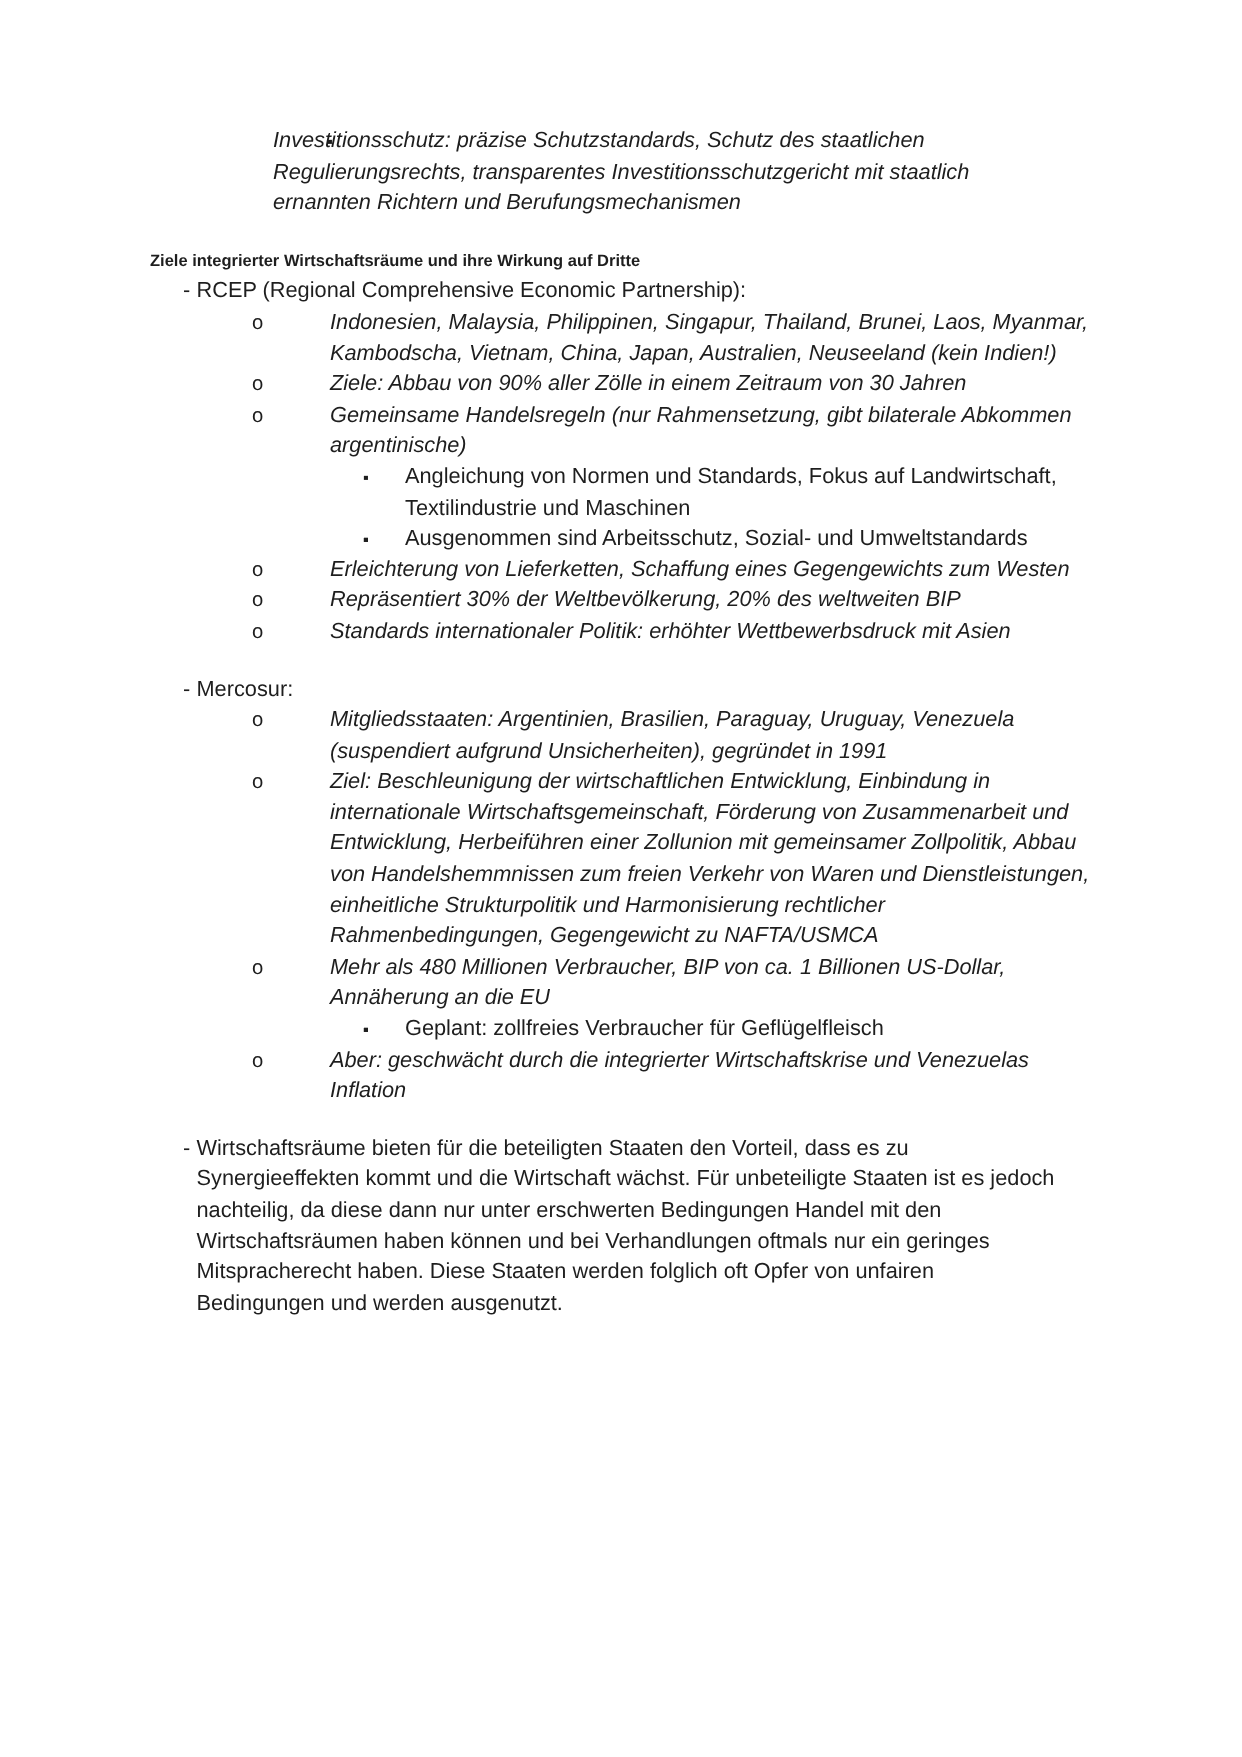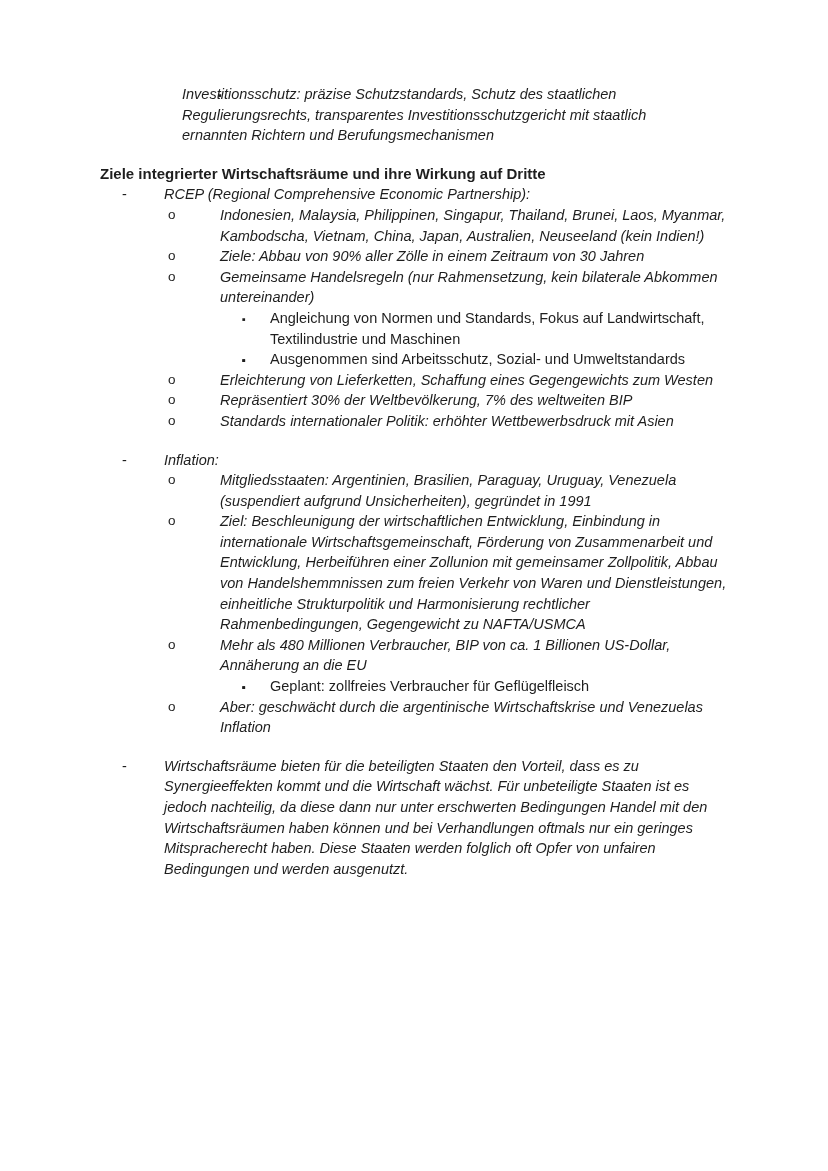--- a/index.html
+++ b/index.html
@@ -30,29 +30,29 @@
     position: absolute;
     top: 0;
     white-space: nowrap;
   }
   .block .text {
     display: block;
   }
   
   .lvl-h {
     font-weight: bold;
-    font-size: 15px;
+    font-size: 11px;
   }
   .lvl-h .text { max-width: 620px; }
   
   .lvl-cont .marker { left: 118px; font-size: 11px; top: 1px; }
   .lvl-cont .text   { margin-left: 82px; max-width: 466px; font-style: italic; }
   
   .lvl-1 .marker { left: 22px; }
-  .lvl-1 .text   { margin-left: 64px; max-width: 572px; font-style: italic; }
+  .lvl-1 .text   { margin-left: 31px; max-width: 572px; }
   
   .lvl-2 .marker { left: 68px; font-size: 13.5px; }
   .lvl-2 .text   { margin-left: 120px; max-width: 522px; font-style: italic; }
   
   .lvl-3 .marker { left: 142px; font-size: 11px; top: 1px; }
   .lvl-3 .text   { margin-left: 170px; max-width: 452px; }
   
   .spacer { height: 18px; }
 </style>
 </head>
@@ -79,52 +79,52 @@
       <div class="block lvl-2">
     <span class="marker">o</span>
     <div class="text">Indonesien, Malaysia, Philippinen, Singapur, Thailand, Brunei, Laos, Myanmar, Kambodscha, Vietnam, China, Japan, Australien, Neuseeland (kein Indien!)</div>
   </div>
       <div class="block lvl-2">
     <span class="marker">o</span>
     <div class="text">Ziele: Abbau von 90% aller Zölle in einem Zeitraum von 30 Jahren</div>
   </div>
       <div class="block lvl-2">
     <span class="marker">o</span>
-    <div class="text">Gemeinsame Handelsregeln (nur Rahmensetzung, kein bilaterale Abkommen untereinander)</div>
+    <div class="text">Gemeinsame Handelsregeln (nur Rahmensetzung, gibt bilaterale Abkommen argentinische)</div>
   </div>
       <div class="block lvl-3">
     <span class="marker">▪</span>
     <div class="text">Angleichung von Normen und Standards, Fokus auf Landwirtschaft, Textilindustrie und Maschinen</div>
   </div>
       <div class="block lvl-3">
     <span class="marker">▪</span>
   </div>
       <div class="block lvl-3">
     <span class="marker">▪</span>
     <div class="text">Ausgenommen sind Arbeitsschutz, Sozial- und Umweltstandards</div>
   </div>
       <div class="block lvl-2">
     <span class="marker">o</span>
     <div class="text">Erleichterung von Lieferketten, Schaffung eines Gegengewichts zum Westen</div>
   </div>
       <div class="block lvl-2">
     <span class="marker">o</span>
-    <div class="text">Repräsentiert 30% der Weltbevölkerung, 7% des weltweiten BIP</div>
+    <div class="text">Repräsentiert 30% der Weltbevölkerung, 20% des weltweiten BIP</div>
   </div>
       <div class="block lvl-2">
     <span class="marker">o</span>
     <div class="text">Standards internationaler Politik: erhöhter Wettbewerbsdruck mit Asien</div>
   </div>
       <div class="block lvl-sp spacer">
     
     
   </div>
       <div class="block lvl-1">
     <span class="marker">-</span>
-    <div class="text">Inflation:</div>
+    <div class="text">Mercosur:</div>
   </div>
       <div class="block lvl-2">
     <span class="marker">o</span>
     <div class="text">Mitgliedsstaaten: Argentinien, Brasilien, Paraguay, Uruguay, Venezuela (suspendiert aufgrund Unsicherheiten), gegründet in 1991</div>
   </div>
       <div class="block lvl-2">
     <span class="marker">o</span>
     <div class="text">Ziel: Beschleunigung der wirtschaftlichen Entwicklung, Einbindung in internationale Wirtschaftsgemeinschaft, Förderung von Zusammenarbeit und Entwicklung, Herbeiführen einer Zollunion mit gemeinsamer Zollpolitik, Abbau von Handelshemmnissen zum freien Verkehr von Waren und Dienstleistungen, einheitliche Strukturpolitik und Harmonisierung rechtlicher Rahmenbedingungen, Gegengewicht zu NAFTA/USMCA</div>
   </div>
       <div class="block lvl-2">
@@ -133,21 +133,21 @@
   </div>
       <div class="block lvl-3">
     <span class="marker">▪</span>
   </div>
       <div class="block lvl-3">
     <span class="marker">▪</span>
     <div class="text">Geplant: zollfreies Verbraucher für Geflügelfleisch</div>
   </div>
       <div class="block lvl-2">
     <span class="marker">o</span>
-    <div class="text">Aber: geschwächt durch die argentinische Wirtschaftskrise und Venezuelas Inflation</div>
+    <div class="text">Aber: geschwächt durch die integrierter Wirtschaftskrise und Venezuelas Inflation</div>
   </div>
       <div class="block lvl-sp spacer">
     
     
   </div>
       <div class="block lvl-1">
     <span class="marker">-</span>
     <div class="text">Wirtschaftsräume bieten für die beteiligten Staaten den Vorteil, dass es zu Synergieeffekten kommt und die Wirtschaft wächst. Für unbeteiligte Staaten ist es jedoch nachteilig, da diese dann nur unter erschwerten Bedingungen Handel mit den Wirtschaftsräumen haben können und bei Verhandlungen oftmals nur ein geringes Mitspracherecht haben. Diese Staaten werden folglich oft Opfer von unfairen Bedingungen und werden ausgenutzt.</div>
   </div>
     </div>

